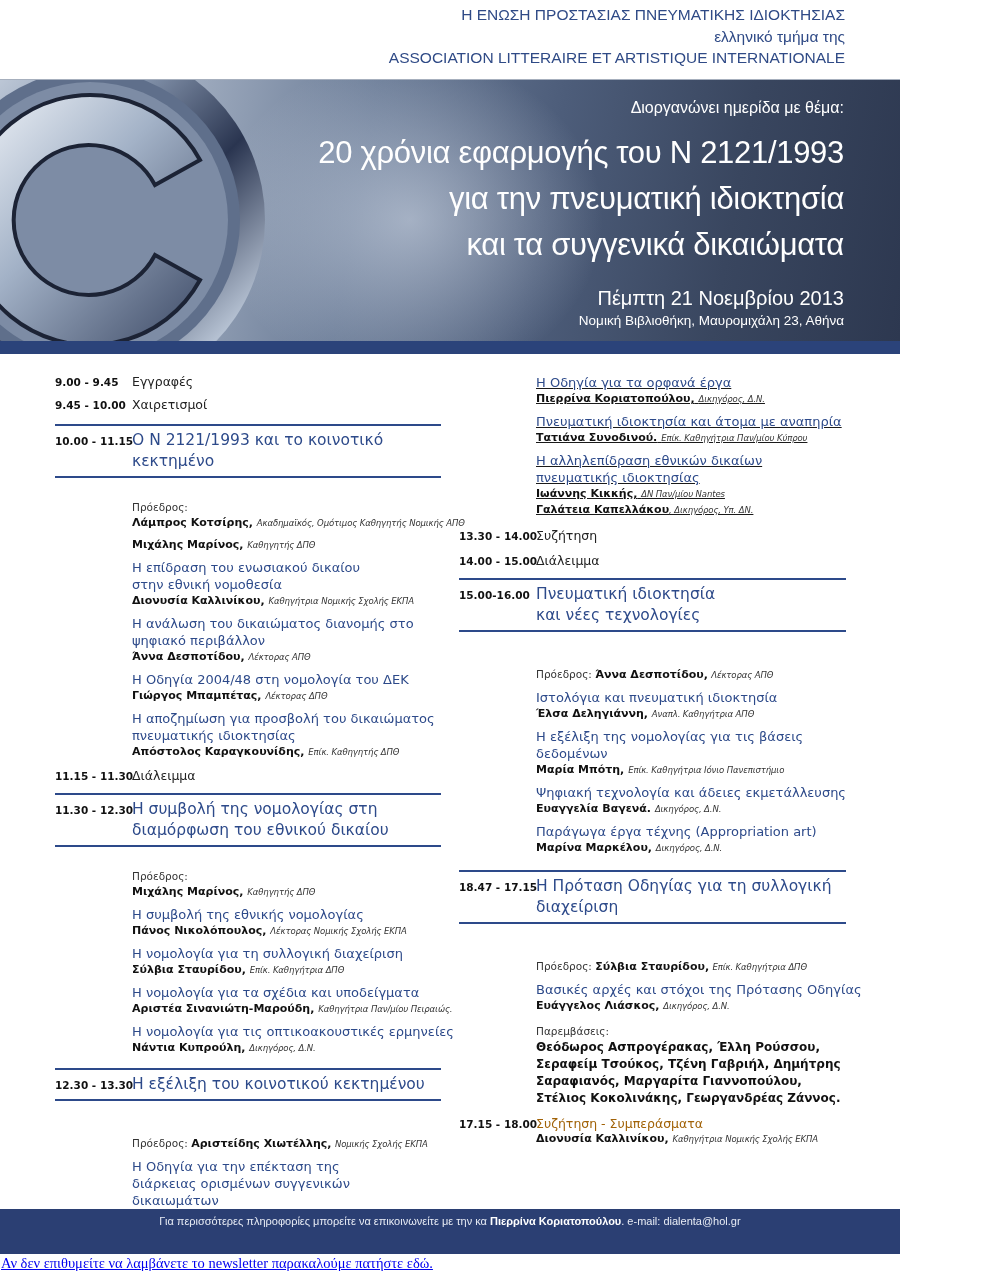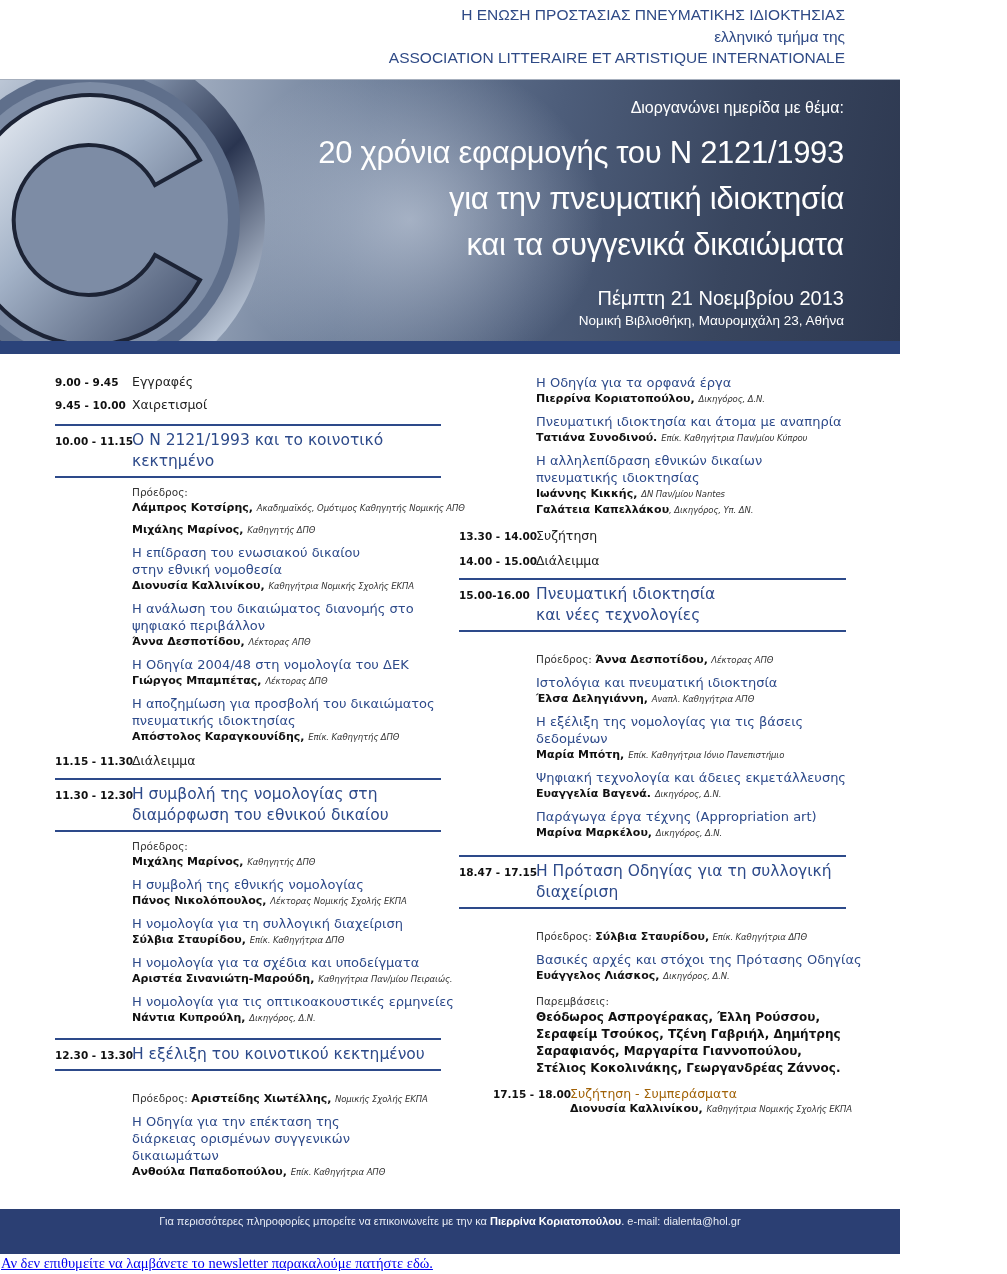--- a/index.html
+++ b/index.html
@@ -35,21 +35,21 @@
   .time { position: absolute; left: 0; font-weight: bold; font-size: 10.5px; color: #111; white-space: nowrap; }
   .simple { height: 23px; }
   .simple .time { top: 4px; }
   .simple .label { position: absolute; left: 77px; top: 2px; font-size: 12.5px; color: #222; white-space: nowrap; }
   .col.right .simple .label { left: 77px; }
 
   .session { border-top: 2px solid #2d4a8a; border-bottom: 2px solid #2d4a8a; margin-top: 4px; padding: 4px 0 4px 0; position: relative; }
   .session .time { top: 9px; }
   .session .stitle { margin-left: 77px; font-size: 15.5px; line-height: 21px; color: #2d4a8a; font-weight: normal; }
 
-  .body { margin-left: 77px; padding-top: 7px; }
+  .body { margin-left: 77px; padding-top: 22px; }
   .chair-label { font-size: 10.5px; color: #333; line-height: 15px; }
   .person { font-size: 11px; font-weight: bold; color: #111; line-height: 15px; white-space: nowrap; }
   .person .role { font-weight: normal; font-style: italic; font-size: 8.5px; color: #333; letter-spacing: -0.1px; }
   .talk { margin-top: 6px; }
   .talk .ttitle { font-size: 13px; line-height: 17px; color: #2d4a8a; }
   .chair-inline { font-size: 10.5px; color: #333; line-height: 15px; white-space: nowrap; margin-top: 13px; }
   .chair-inline b { font-size: 11px; color: #111; }
 
   .interventions { margin-top: 10px; }
   .interventions .names { font-size: 12px; font-weight: bold; line-height: 17px; color: #111; }
@@ -183,21 +183,21 @@
   <div class="body">
     <div class="chair-inline"><span>Πρόεδρος:</span> <b>Αριστείδης Χιωτέλλης,</b> <span class="person"><span class="role">Νομικής Σχολής ΕΚΠΑ</span></span></div>
     <div class="talk">
       <div class="ttitle" style="width:270px;">Η Οδηγία για την επέκταση της διάρκειας ορισμένων συγγενικών δικαιωμάτων</div>
       <div class="person"><span>Ανθούλα Παπαδοπούλου,</span> <span class="role">Επίκ. Καθηγήτρια ΑΠΘ</span></div>
     </div>
   </div>
 </div>
 
 <div class="col right" style="top:374px;">
-  <div class="body" style="padding-top:0;">
+  <div class="body" style="padding-top:0;text-decoration:underline;">
     <div class="talk" style="margin-top:0;">
       <div class="ttitle">Η Οδηγία για τα ορφανά έργα</div>
       <div class="person"><span>Πιερρίνα Κοριατοπούλου,</span> <span class="role">Δικηγόρος, Δ.Ν.</span></div>
     </div>
     <div class="talk">
       <div class="ttitle" style="white-space:nowrap;">Πνευματική ιδιοκτησία και άτομα με αναπηρία</div>
       <div class="person"><span>Τατιάνα Συνοδινού.</span> <span class="role">Επίκ. Καθηγήτρια Παν/μίου Κύπρου</span></div>
     </div>
     <div class="talk">
       <div class="ttitle" style="width:240px;">Η αλληλεπίδραση εθνικών δικαίων πνευματικής ιδιοκτησίας</div>
@@ -248,21 +248,21 @@
     <div class="talk">
       <div class="ttitle" style="white-space:nowrap;">Βασικές αρχές και στόχοι της Πρότασης Οδηγίας</div>
       <div class="person"><span>Ευάγγελος Λιάσκος,</span> <span class="role">Δικηγόρος, Δ.Ν.</span></div>
     </div>
     <div class="interventions">
       <div class="chair-label">Παρεμβάσεις:</div>
       <div class="names">Θεόδωρος Ασπρογέρακας, Έλλη Ρούσσου, Σεραφείμ Τσούκος, Τζένη Γαβριήλ, Δημήτρης Σαραφιανός, Μαργαρίτα Γιαννοπούλου, Στέλιος Κοκολινάκης, Γεωργανδρέας Ζάννος.</div>
     </div>
   </div>
 
-  <div class="row" style="margin-top:8px; height:40px;margin-left:34px;">
+  <div class="row" style="margin-top:8px; height:40px;">
     <span class="time" style="top:3px;">17.15 - 18.00</span>
     <div style="position:absolute; left:77px; top:1px;">
       <div style="font-size:12.5px; color:#a16207; white-space:nowrap;">Συζήτηση - Συμπεράσματα</div>
       <div class="person"><span>Διονυσία Καλλινίκου,</span> <span class="role">Καθηγήτρια Νομικής Σχολής ΕΚΠΑ</span></div>
     </div>
   </div>
 </div>
 
 <div class="footer">
   <div class="info"><span>Για περισσότερες πληροφορίες μπορείτε να επικοινωνείτε με την κα </span><b>Πιερρίνα Κοριατοπούλου</b><span>. e-mail: dialenta@hol.gr</span></div>

